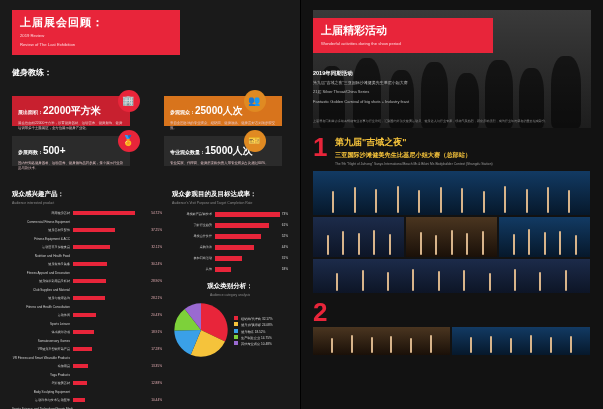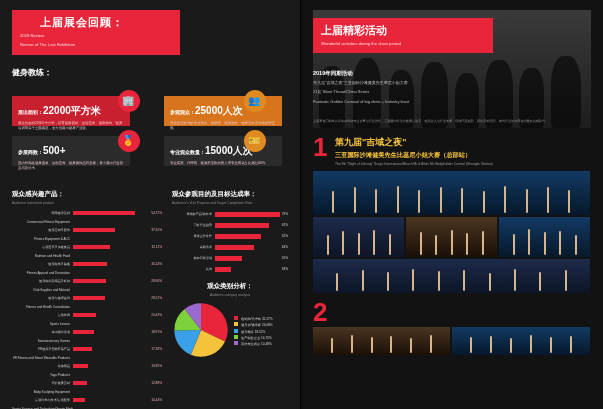--- a/index.html
+++ b/index.html
@@ -3,21 +3,21 @@
 <meta charset="utf-8">
 <style>
   html,body{margin:0;padding:0;background:#0d0d0d;}
   body{width:603px;height:409px;overflow:hidden;font-family:"Liberation Sans",sans-serif;color:#fff;}
   .page{position:relative;width:603px;height:409px;background:#111;display:flex;}
   .left-page{position:relative;width:301px;height:409px;background:#1a1a1a;border-right:1px solid #000;box-sizing:border-box;padding:10px 12px;}
   .right-page{position:relative;width:302px;height:409px;background:#121212;box-sizing:border-box;padding:10px 12px;}
 
   
   .lhead{background:#e8253a;color:#fff;padding:5px 8px 6px 8px;width:168px;box-sizing:border-box;}
-  .lhead .t1{font-size:11px;font-weight:bold;letter-spacing:1px;margin-left:20px;}
+  .lhead .t1{font-size:11px;font-weight:bold;letter-spacing:1px;}
   .lhead .t2{font-size:4.2px;color:#ffd9de;margin-top:3px;line-height:1.5;}
   .sec-title{margin-top:12px;font-size:8px;font-weight:bold;color:#fff;}
 
   .stats{position:relative;margin-top:10px;height:92px;}
   .statbox{position:absolute;box-sizing:border-box;padding:4px 6px;}
   .statbox .cap{font-size:5px;color:#fff;font-weight:bold;}
   .statbox .val{font-size:10px;font-weight:bold;color:#fff;display:inline-block;}
   .statbox .desc{font-size:3.4px;color:#e9c9cc;line-height:1.45;margin-top:3px;}
   .sb-red{background:#c8202f;}
   .sb-dark{background:#2b2b2b;}

